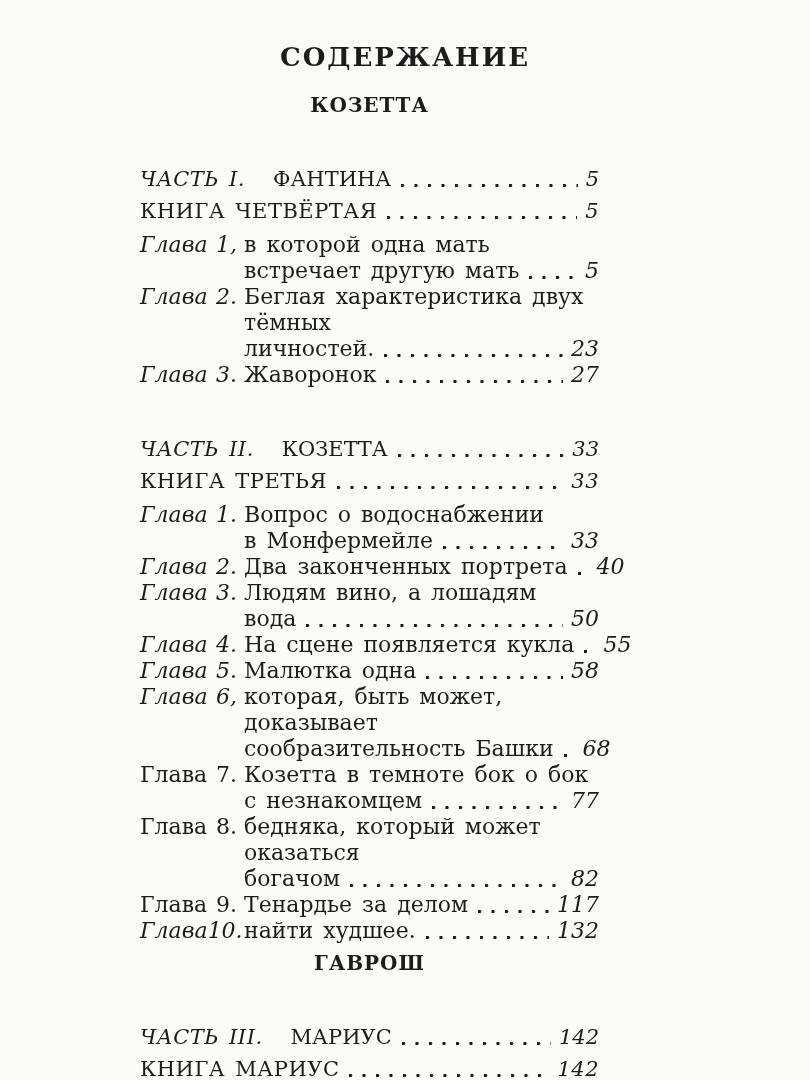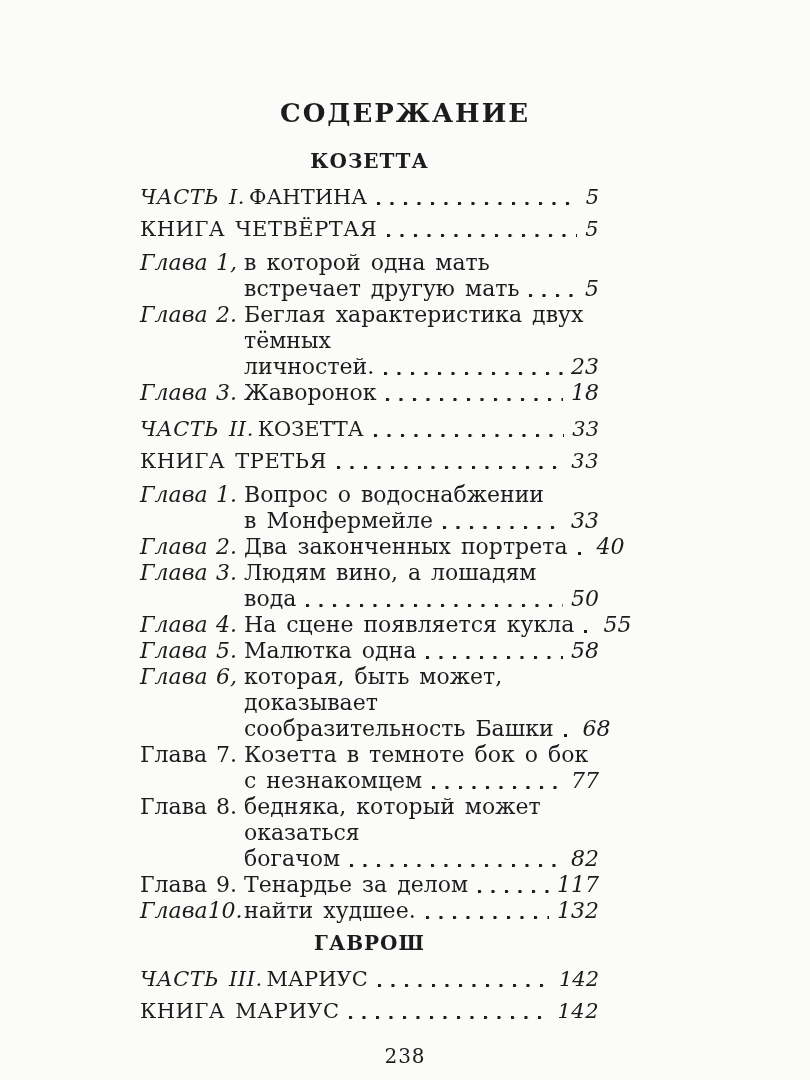--- a/index.html
+++ b/index.html
@@ -9,21 +9,21 @@
     width: 810px; height: 1080px;
     overflow: hidden;
     background: #fbfbf9;
     color: #1c1c1c;
     font-family: "DejaVu Serif", "Liberation Serif", serif;
   }
   .book-page { width: 810px; height: 1080px; position: relative; }
 
   .page-title {
     margin: 0;
-    padding-top: 98px;
+    padding-top: 42px;
     text-align: center;
     font-size: 26px;
     font-weight: bold;
     letter-spacing: 2px;
   }
 
   .toc {
     box-sizing: border-box;
     width: 746px;
     padding: 0 147px 0 140px;
@@ -39,22 +39,22 @@
     letter-spacing: 1px;
     margin: 20px 0 4px 0;
   }
   .section:nth-child(2) .heading { margin-top: 6px; }
 
   .entry.part {
     display: flex; align-items: baseline;
     margin: 10px 0 6px 0;
     font-size: 21px;
   }
-  .part .plabel { flex: none; font-style: italic; letter-spacing: .5px; }
-  .part .ptitle { flex: none; margin-left: 4px; }
+  .part .plabel { flex: none; font-style: italic; letter-spacing: .5px; margin-top: 38px; }
+  .part .ptitle { flex: none; margin-left: 28px; }
 
   .entry.book {
     display: flex; align-items: center;
     margin: 0 0 8px 0;
     font-size: 21px;
     letter-spacing: .5px;
   }
   .book .blabel { flex: none; }
 
   .entry.chapter { display: flex; }
@@ -139,21 +139,21 @@
         </div>
         <div class="entry chapter">
           <span class="lbl it">
             <span class="word">Глава</span>
             <span class="num">3.</span>
           </span>
           <div class="body">
             <div class="line last">
               <span class="txt">Жаворонок</span>
               <span class="dots"></span>
-              <span class="pg">18</span>
+              <span class="pg">27</span>
             </div>
           </div>
         </div>
         <div class="entry part">
           <span class="plabel">ЧАСТЬ II.</span>
           <span class="ptitle">КОЗЕТТА</span>
           <span class="dots"></span>
           <span class="pg">33</span>
         </div>
         <div class="entry book">

